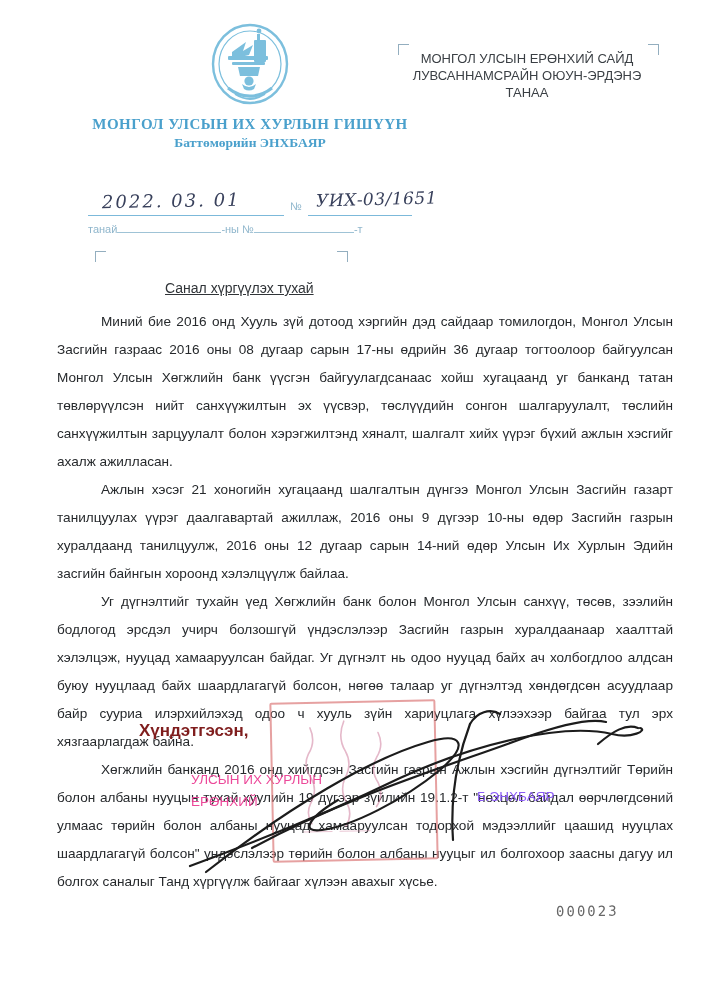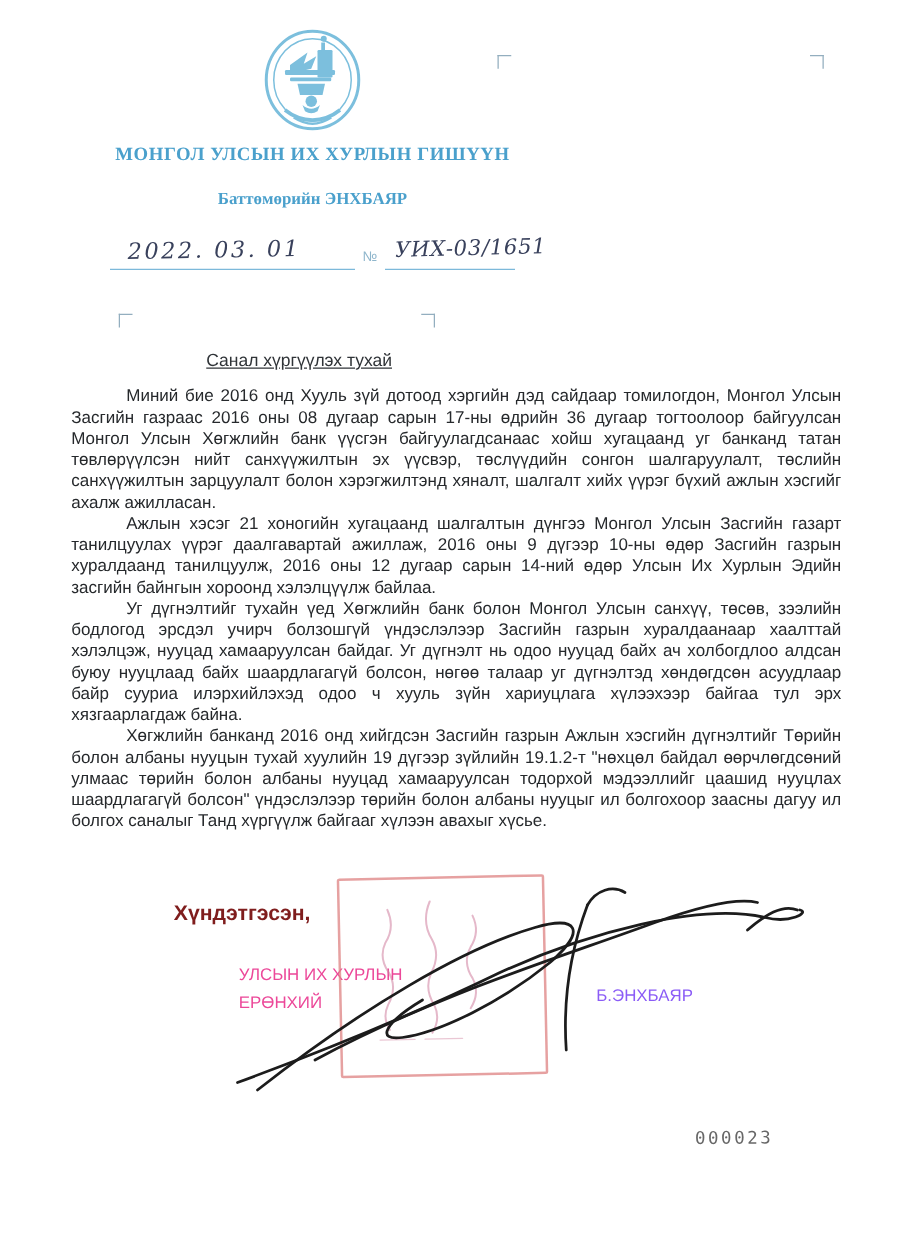--- a/index.html
+++ b/index.html
@@ -28,21 +28,21 @@
     font-size: 15px;
     letter-spacing: 0.5px;
     color: #4aa0cc;
     white-space: nowrap;
   }
   .lh-name {
     font-family: "Liberation Serif", serif;
     font-weight: bold;
     font-size: 13.5px;
     color: #4aa0cc;
-    margin-top: 18px;
+    margin-top: 2px;
   }
   .lh-contact {
     margin-top: 5px;
     font-size: 9px;
     line-height: 10.5px;
     color: #7cb9da;
   }
 
   
   .ref-line {
@@ -119,21 +119,21 @@
     color: #303438;
     text-decoration: underline;
   }
 
   
   .body-text {
     position: absolute;
     left: 57px; top: 308px;
     width: 616px;
     font-size: 13.6px;
-    line-height: 17px;
+    line-height: 28px;
     text-align: justify;
     color: #26292c;
   }
   .body-text p { text-indent: 44px; }
 
   
   .salutation {
     position: absolute; left: 139px; top: 721px;
     font-size: 17px; color: #7f1d1d; font-weight: bold;
   }
@@ -207,23 +207,31 @@
   </div>
 
   <div class="ref-line">
     <div class="ref-underline-1"></div>
     <div class="ref-underline-2"></div>
     <span class="ref-no-symbol">№</span>
     <span class="handwriting hw-date">2022. 03. 01</span>
     <span class="handwriting hw-number">УИХ-03/1651</span>
   </div>
 
+  <div class="your-ref">
+    <span>танай</span><span class="blank blank-w1"></span><span>-ны  №</span><span class="blank blank-w2"></span><span>-т</span>
+  </div>
 
   <div class="bracket tl" style="left:398px; top:44px;"></div>
   <div class="bracket tr" style="left:648px; top:44px;"></div>
+  <div class="recipient">
+    <div>МОНГОЛ УЛСЫН ЕРӨНХИЙ САЙД</div>
+    <div>ЛУВСАННАМСРАЙН ОЮУН-ЭРДЭНЭ</div>
+    <div>ТАНАА</div>
+  </div>
 
   <div class="bracket tl" style="left:95px; top:251px;"></div>
   <div class="bracket tr" style="left:337px; top:251px;"></div>
   <div class="subject">Санал хүргүүлэх тухай</div>
 
   <div class="body-text">
     <p>Миний бие 2016 онд Хууль зүй дотоод хэргийн дэд сайдаар томилогдон, Монгол Улсын Засгийн газраас 2016 оны 08 дугаар сарын 17-ны өдрийн 36 дугаар тогтоолоор байгуулсан Монгол Улсын Хөгжлийн банк үүсгэн байгуулагдсанаас хойш хугацаанд уг банканд татан төвлөрүүлсэн нийт санхүүжилтын эх үүсвэр, төслүүдийн сонгон шалгаруулалт, төслийн санхүүжилтын зарцуулалт болон хэрэгжилтэнд хяналт, шалгалт хийх үүрэг бүхий ажлын хэсгийг ахалж ажилласан.</p>
     <p>Ажлын хэсэг 21 хоногийн хугацаанд шалгалтын дүнгээ Монгол Улсын Засгийн газарт танилцуулах үүрэг даалгавартай ажиллаж, 2016 оны 9 дүгээр 10-ны өдөр Засгийн газрын хуралдаанд танилцуулж, 2016 оны 12 дугаар сарын 14-ний өдөр Улсын Их Хурлын Эдийн засгийн байнгын хороонд хэлэлцүүлж байлаа.</p>
     <p>Уг дүгнэлтийг тухайн үед Хөгжлийн банк болон Монгол Улсын санхүү, төсөв, зээлийн бодлогод эрсдэл учирч болзошгүй үндэслэлээр Засгийн газрын хуралдаанаар хаалттай хэлэлцэж, нууцад хамааруулсан байдаг. Уг дүгнэлт нь одоо нууцад байх ач холбогдлоо алдсан буюу нууцлаад байх шаардлагагүй болсон, нөгөө талаар уг дүгнэлтэд хөндөгдсөн асуудлаар байр сууриа илэрхийлэхэд одоо ч хууль зүйн хариуцлага хүлээхээр байгаа тул эрх хязгаарлагдаж байна.</p>
     <p>Хөгжлийн банканд 2016 онд хийгдсэн Засгийн газрын Ажлын хэсгийн дүгнэлтийг Төрийн болон албаны нууцын тухай хуулийн 19 дүгээр зүйлийн 19.1.2-т "нөхцөл байдал өөрчлөгдсөний улмаас төрийн болон албаны нууцад хамааруулсан тодорхой мэдээллийг цаашид нууцлах шаардлагагүй болсон" үндэслэлээр төрийн болон албаны нууцыг ил болгохоор заасны дагуу ил болгох саналыг Танд хүргүүлж байгааг хүлээн авахыг хүсье.</p>

